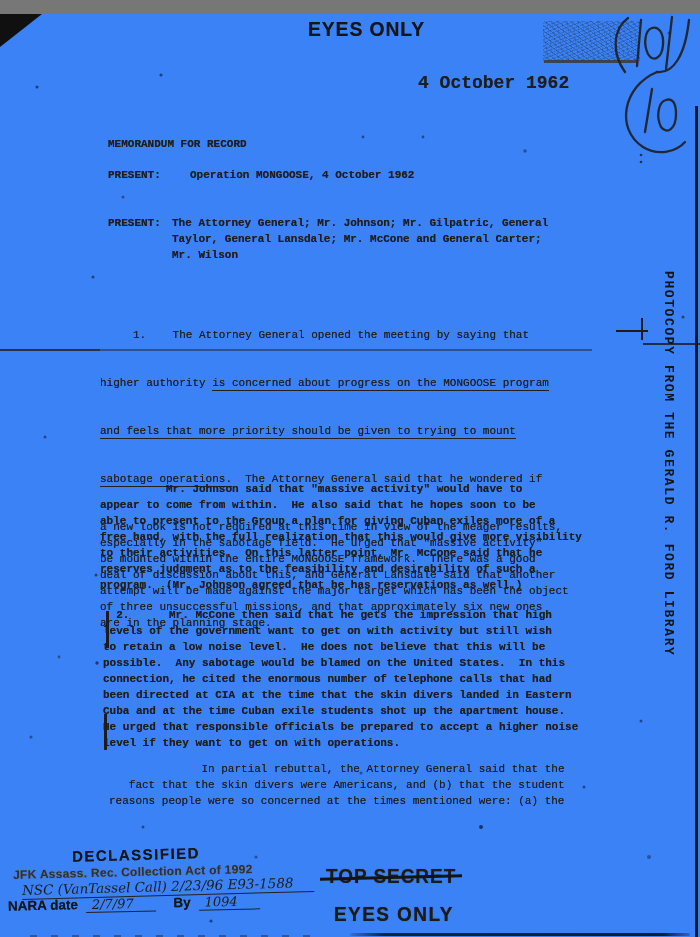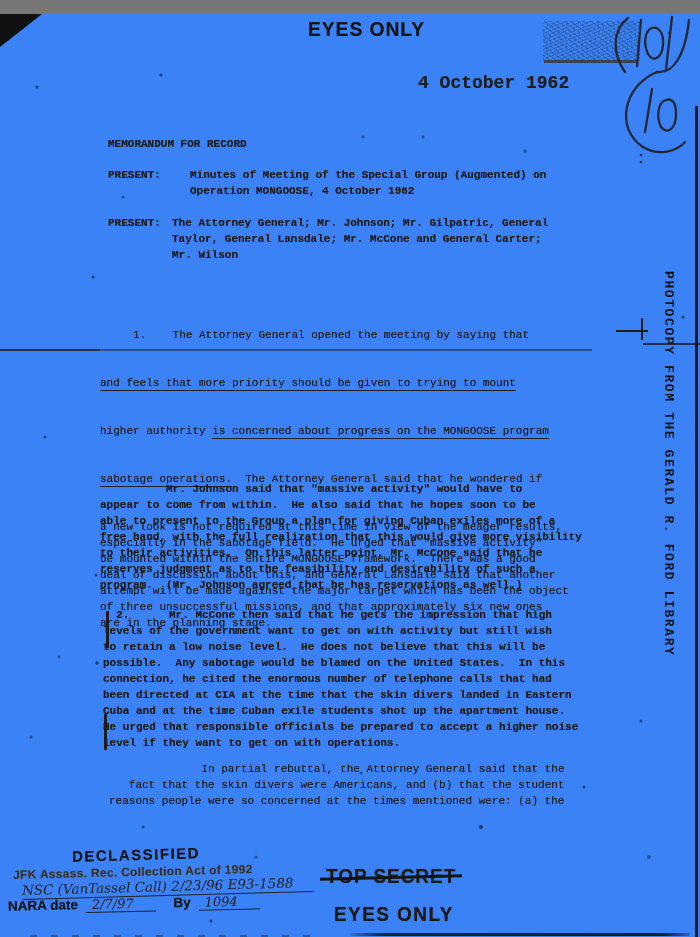--- a/index.html
+++ b/index.html
@@ -102,28 +102,28 @@
     </g>
     <g fill="#1f1f1f" opacity=".8">
       <circle cx="56" cy="141" r="1.3"></circle>
         <circle cx="56" cy="148" r="1.3"></circle>
     </g>
   </svg>
   <div class="abs tw date">4 October 1962</div>
 
   <div class="abs tw memo-title">MEMORANDUM FOR RECORD</div>
   <div class="abs tw subj-label">PRESENT:</div>
-  <div class="abs tw subj-lines"><div>Minutes of Meeting of the Special Group (Augmented) on</div><div>Operation MONGOOSE, 4 October 1962</div></div>
+  <div class="abs tw subj-lines"><div>Operation MONGOOSE, 4 October 1962</div></div>
   <div class="abs tw pres-label">PRESENT:</div>
   <div class="abs tw pres-lines"><div>The Attorney General; Mr. Johnson; Mr. Gilpatric, General</div><div>Taylor, General Lansdale; Mr. McCone and General Carter;</div><div>Mr. Wilson</div></div>
 
   <div class="abs tw p1">
     <div>     1.    The Attorney General opened the meeting by saying that</div>
+    <div><span>higher authority </span><span class="u">is concerned about progress on the MONGOOSE program</span></div>
     <div><span class="u">and feels that more priority should be given to trying to mount</span></div>
-    <div><span>higher authority </span><span class="u">is concerned about progress on the MONGOOSE program</span></div>
     <div><span class="u">sabotage operations.</span><span>  The Attorney General said that he wondered if</span></div>
     <div><div>a new look is not required at this time in view of the meager results,</div><div>especially in the sabotage field.  He urged that "massive activity"</div><div>be mounted within the entire MONGOOSE framework.  There was a good</div><div>deal of discussion about this, and General Lansdale said that another</div><div>attempt will be made against the major target which has been the object</div><div>of three unsuccessful missions, and that approximately six new ones</div><div>are in the planning stage.</div></div>
   </div>
 
   <div class="abs penA"></div>
   <div class="abs penB"></div>
   <div class="abs penC"></div>
   <div class="abs tickR"></div>
   <div class="abs uext"></div>
 

